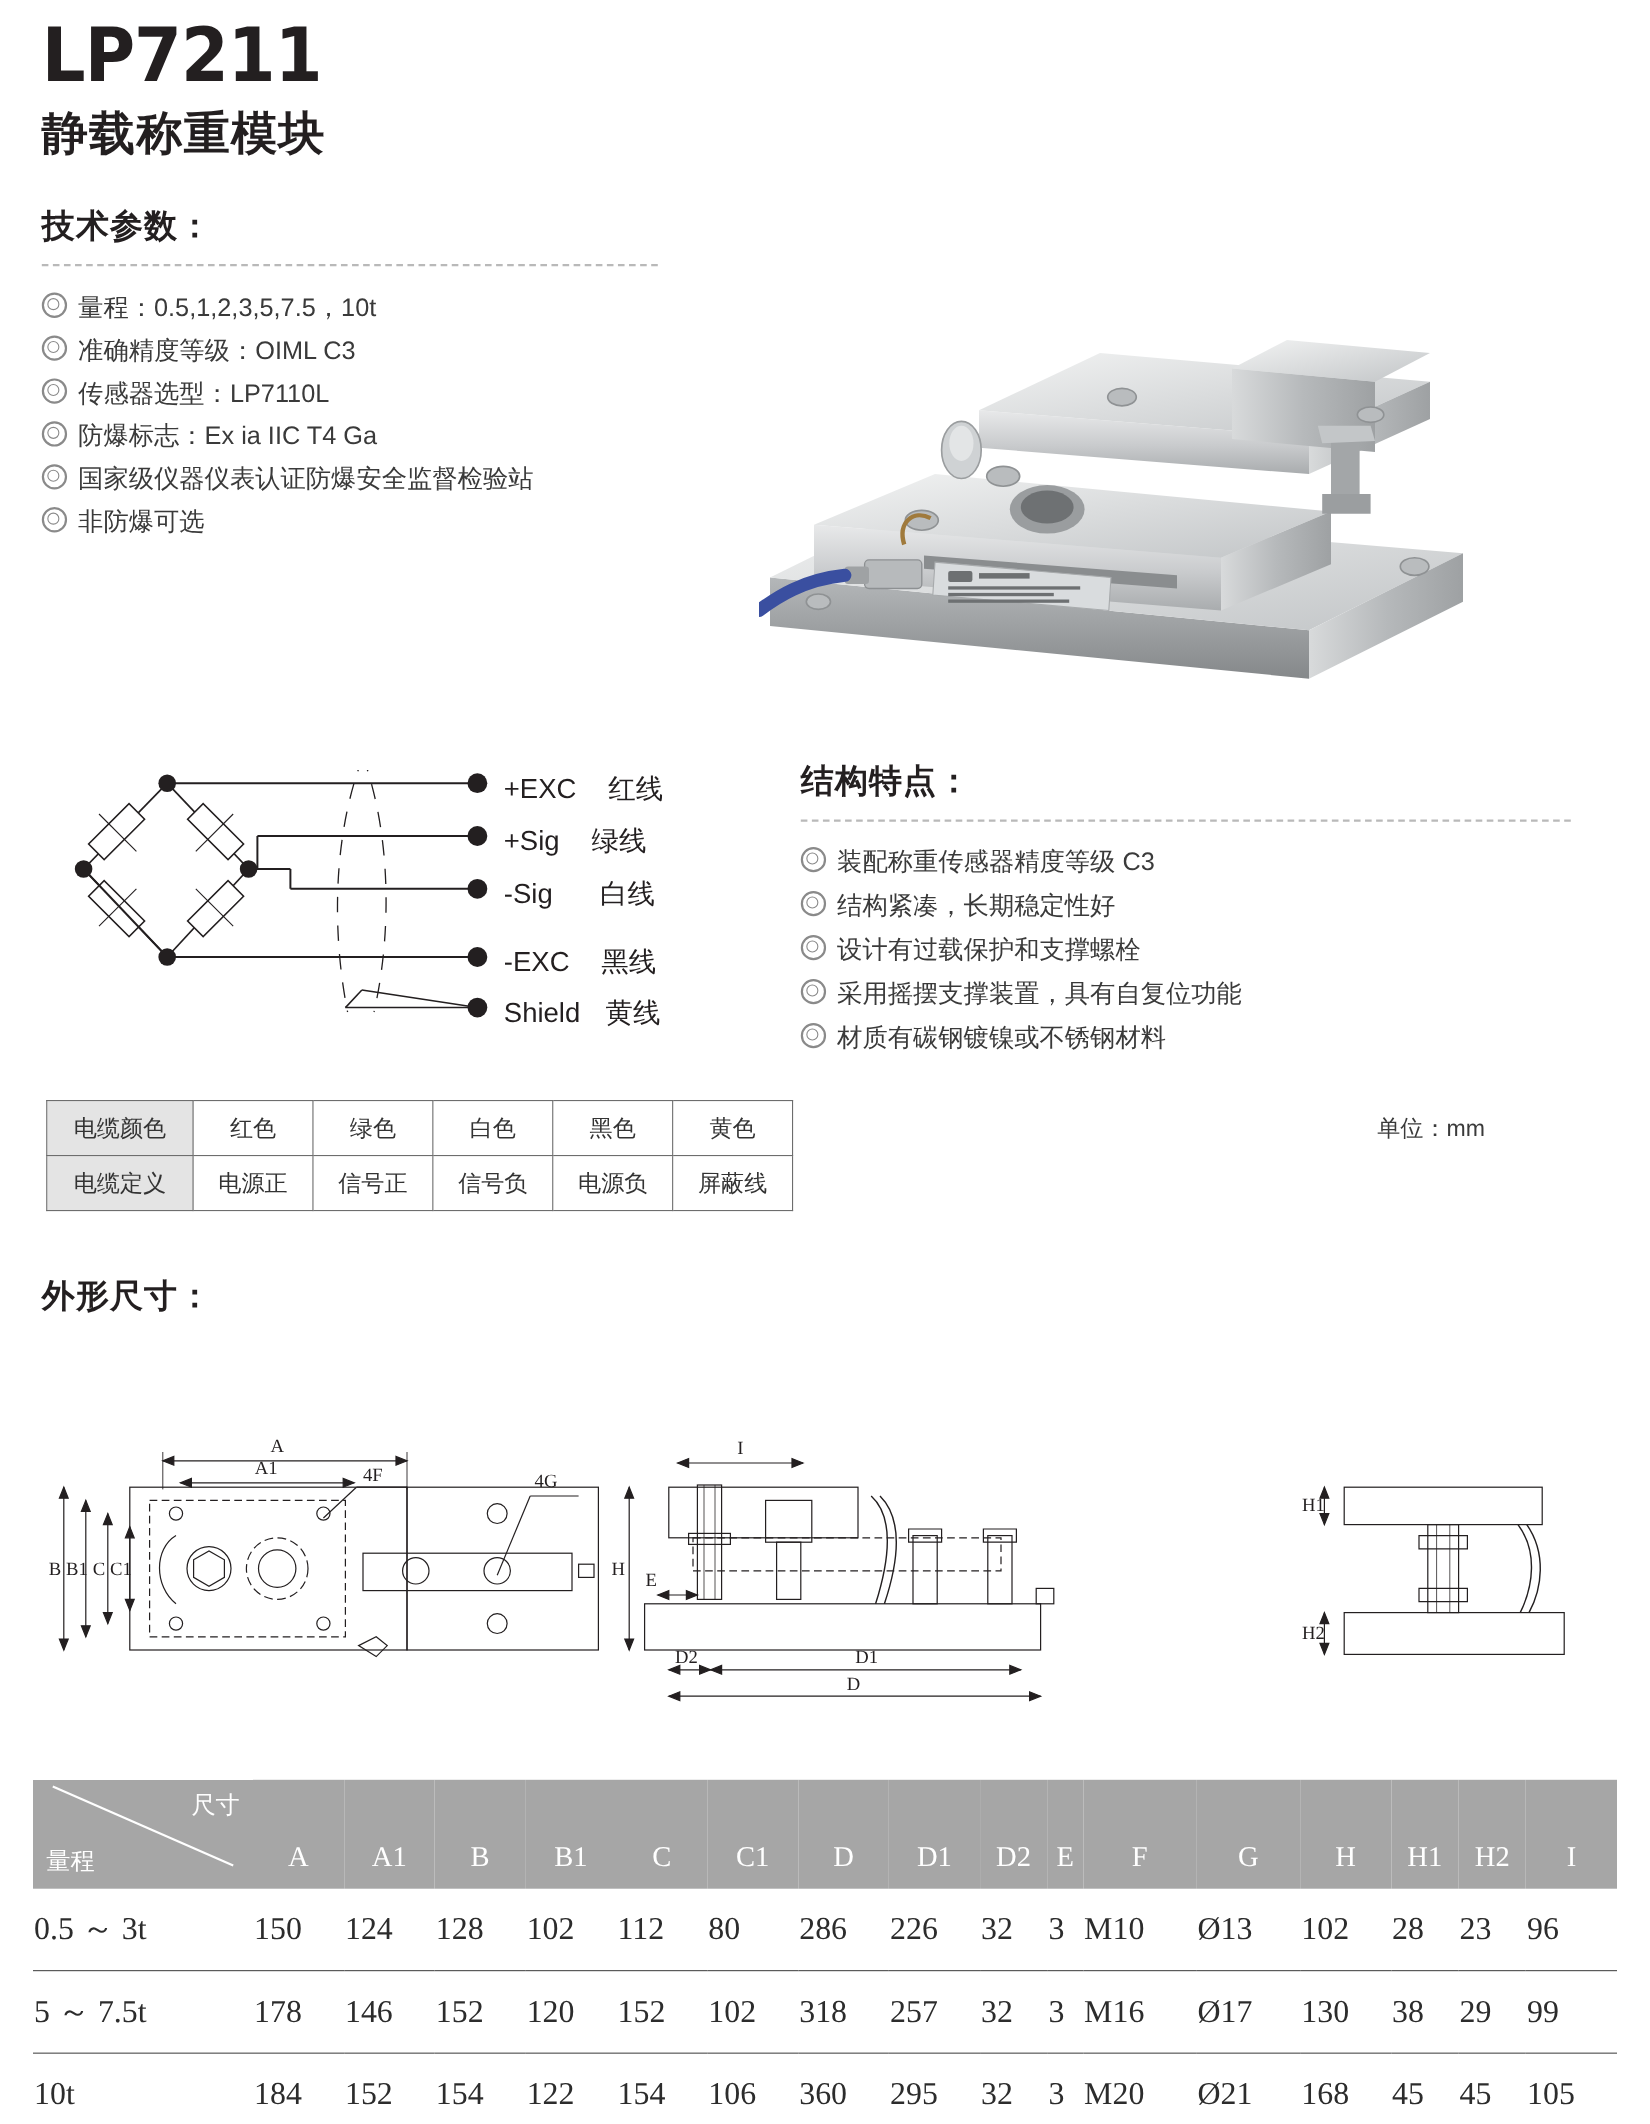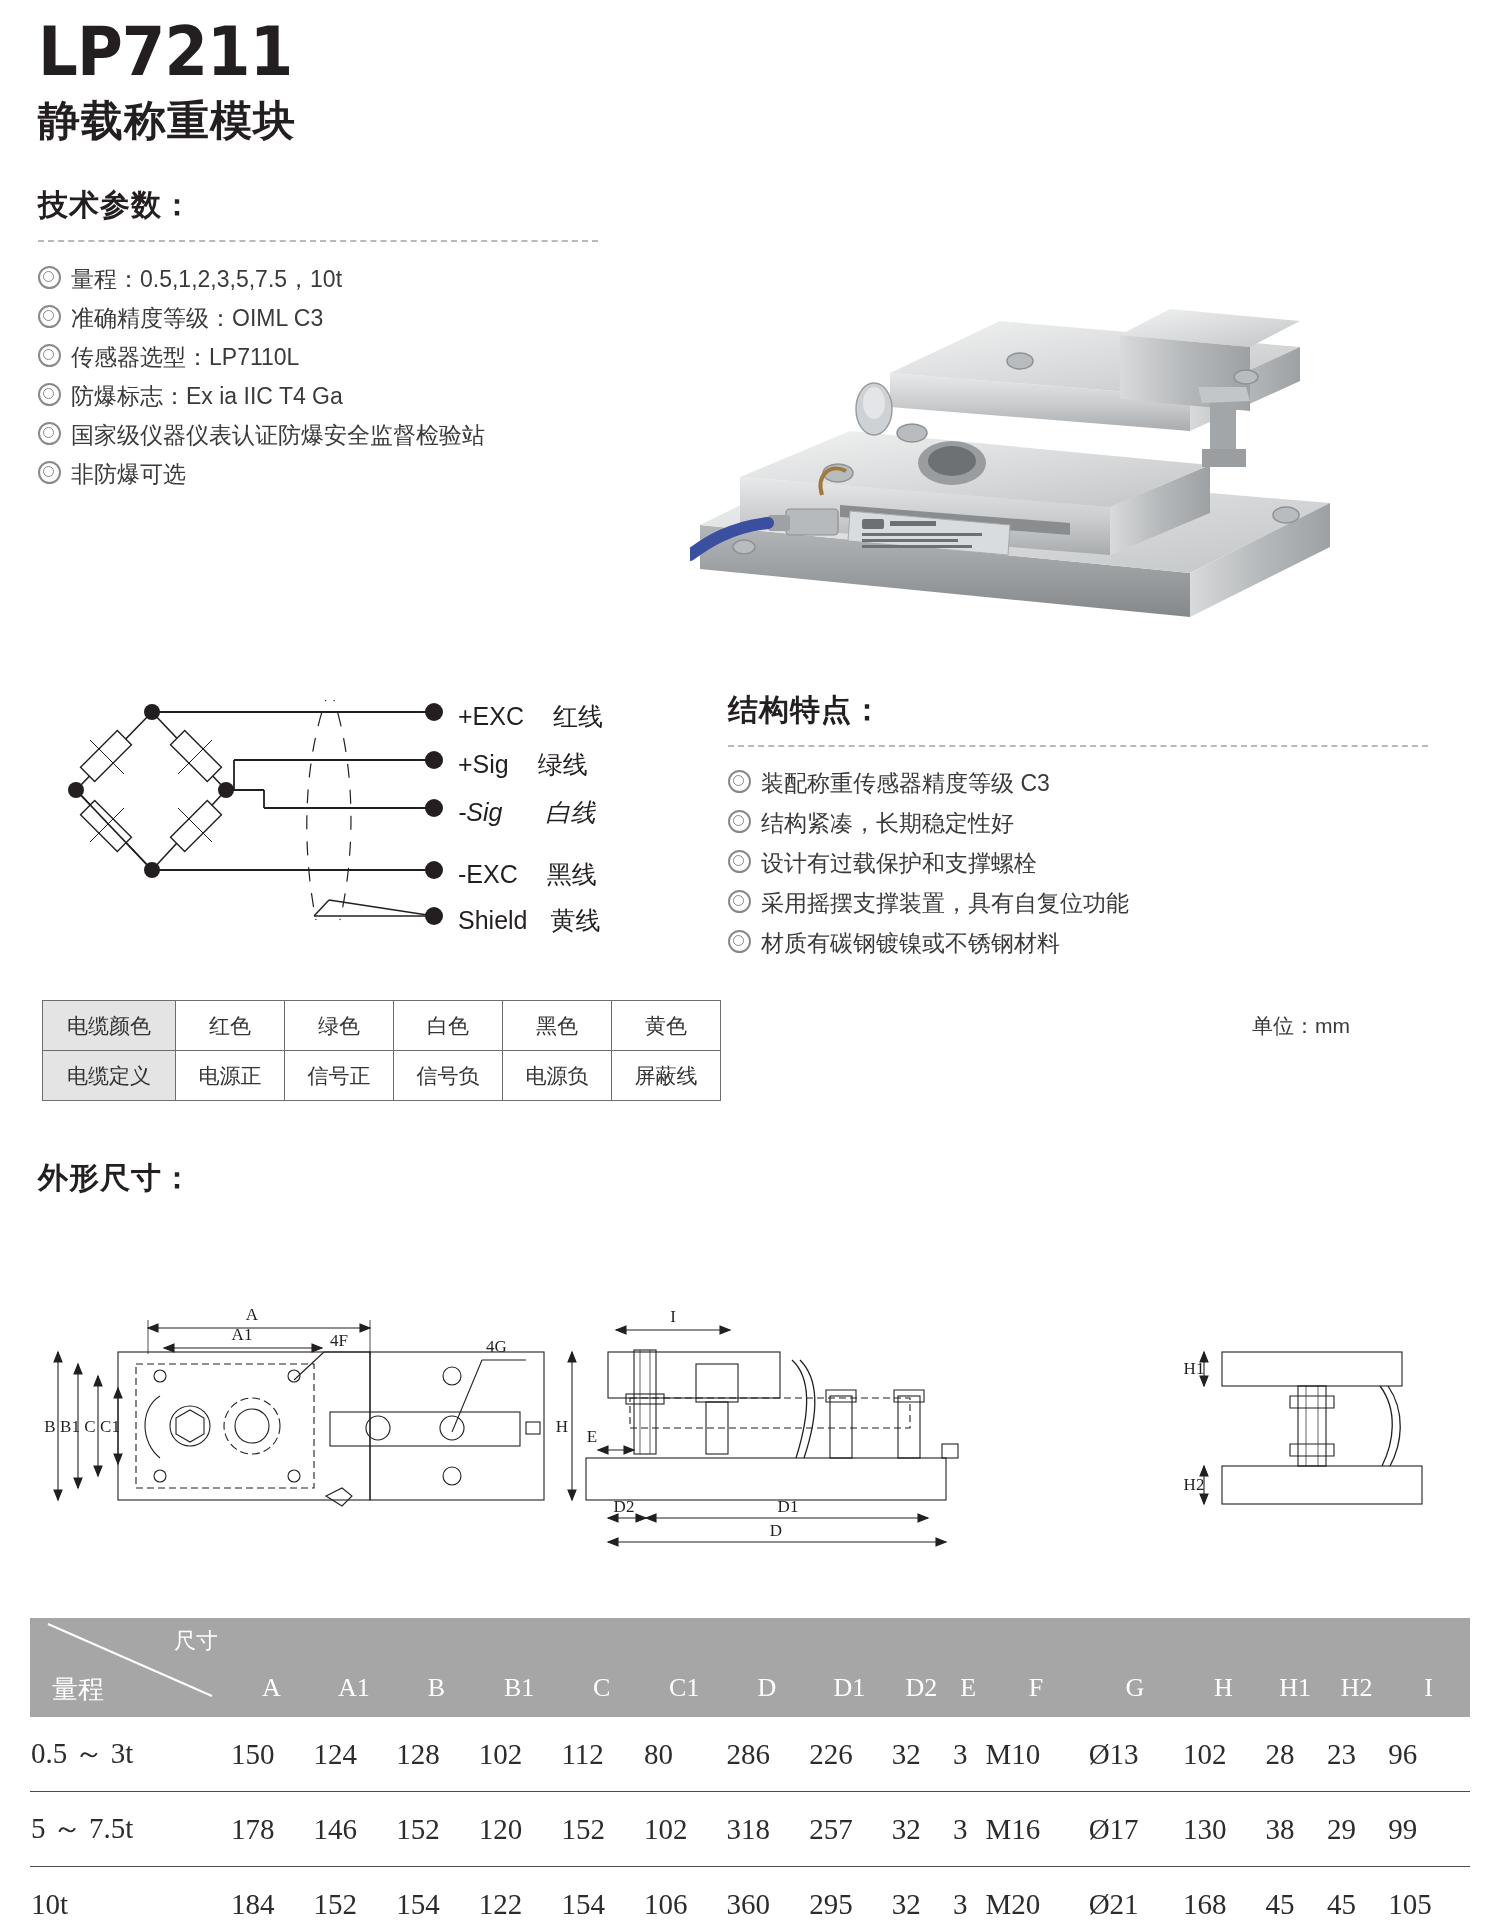--- a/index.html
+++ b/index.html
@@ -84,21 +84,21 @@
   }
   .dim-table td{
     height:72px;border-bottom:1px solid #4a4a4a;
     font-size:29px;
   }
   .dim-table tr.last td{border-bottom:2px solid #4a4a4a;}
   .corner{
     position:relative;width:200px;background:#a6a6a6;padding:0;
   }
   .corner .c-top{position:absolute;right:12px;top:8px;font-size:22px;color:#fff;}
-  .corner .c-bot{position:absolute;left:22px;bottom:10px;font-size:26px;color:#fff;}
+  .corner .c-bot{position:absolute;left:12px;bottom:10px;font-size:22px;color:#fff;}
   .corner svg{position:absolute;left:0;top:0;}
 </style>
 </head>
 <body>
 
 <div class="page">
 
   <div class="title-block">
     <div class="model-title">LP7211</div>
     <div class="model-sub">静载称重模块</div>
@@ -179,21 +179,21 @@
     </svg>
     
     <div style="position:absolute;left:424px;top:0px;font-size:25px;color:#231f20;">
       <span>+EXC</span>
       <span style="margin-left:22px;">红线</span>
     </div>
     <div style="position:absolute;left:424px;top:48px;font-size:25px;color:#231f20;">
       <span>+Sig</span>
       <span style="margin-left:22px;">绿线</span>
     </div>
-    <div style="position:absolute;left:424px;top:96px;font-size:25px;color:#231f20;font-style:italic;">
+    <div style="position:absolute;left:424px;top:96px;font-size:25px;color:#231f20;">
       <span>-Sig</span>
       <span style="margin-left:36px;">白线</span>
     </div>
     <div style="position:absolute;left:424px;top:158px;font-size:25px;color:#231f20;">
       <span>-EXC</span>
       <span style="margin-left:22px;">黑线</span>
     </div>
     <div style="position:absolute;left:424px;top:204px;font-size:25px;color:#231f20;">
       <span>Shield</span>
       <span style="margin-left:16px;">黄线</span>

